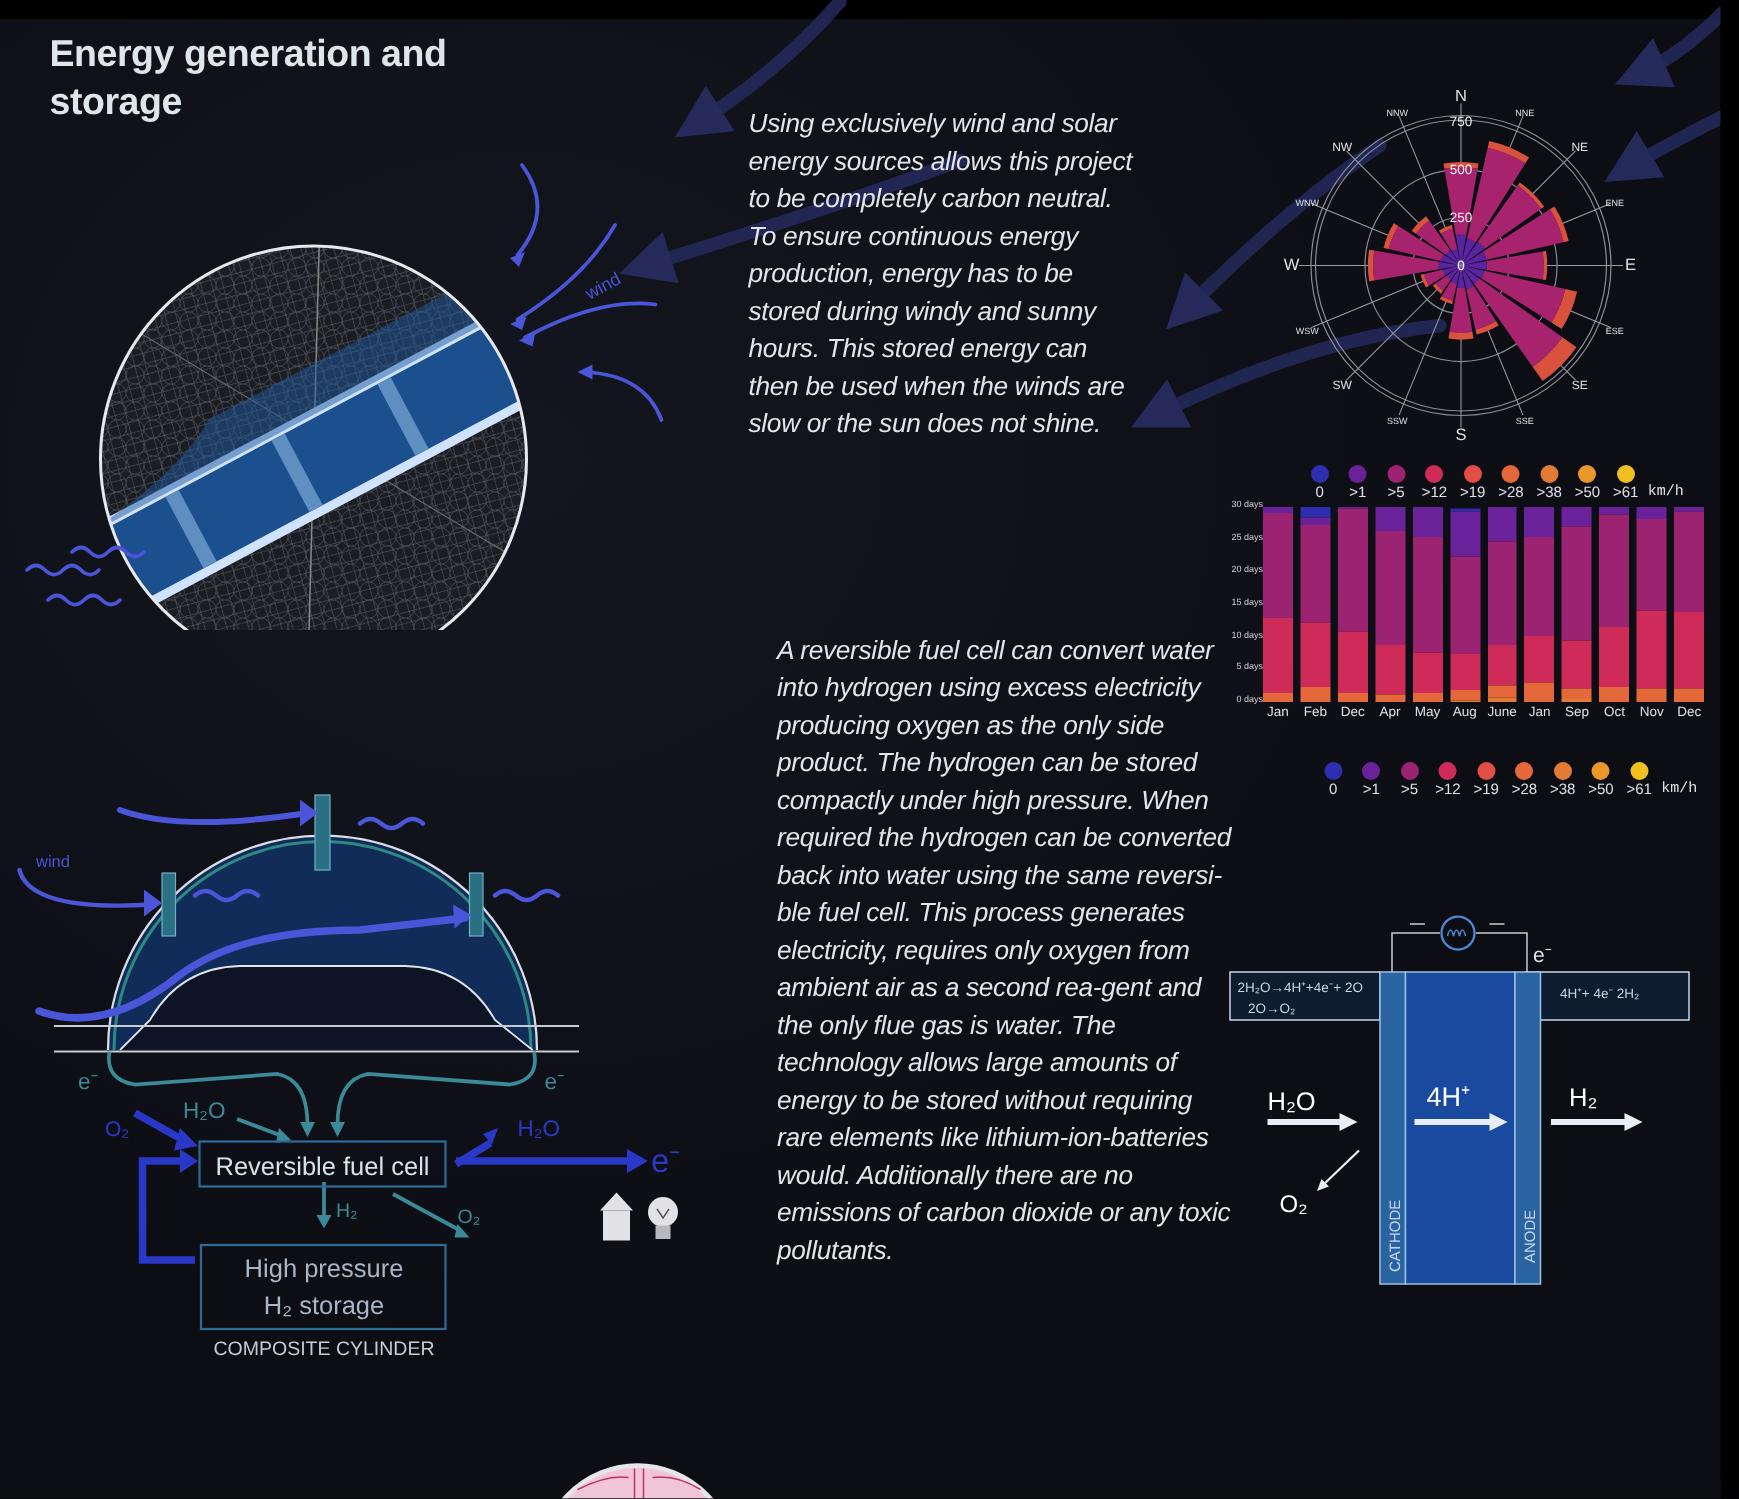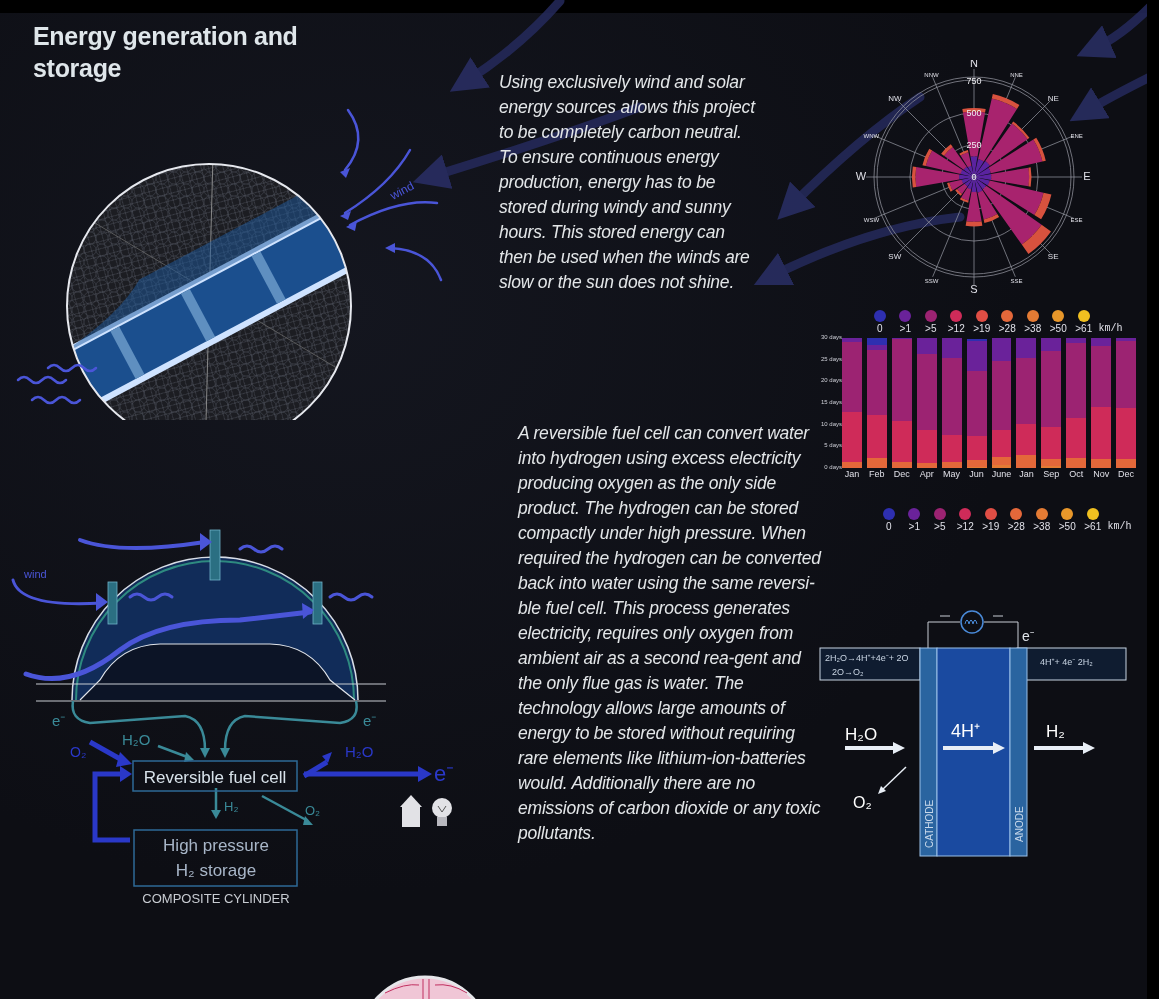--- a/index.html
+++ b/index.html
@@ -15,21 +15,21 @@
   .legend { position:absolute; display:flex; }
   .legend .it { width:25.5px; text-align:center; }
   .legend .dot { width:12px; height:12px; border-radius:50%; margin:0 auto; }
   .legend .lbl { font-size:10px; color:#e0e0e8; margin-top:1px; white-space:nowrap; }
   .legend .unit { font-size:10px; color:#e0e0e8; align-self:flex-end; margin-left:2px;font-family:Liberation Mono, monospace; }
   .bars { position:absolute; left:842px; top:338px; width:294px; height:130px; display:flex; gap:5px; }
   .bar { flex:1; display:flex; flex-direction:column-reverse; height:130px; }
   .bar div { width:100%; }
   .yax { position:absolute; left:816px; top:334px; width:26px; height:140px; font-size:6px; color:#cfd0d8; }
   .yax span { position:absolute; right:0; white-space:nowrap; }
-  .months { position:absolute; left:842px; top:469px; width:294px; display:flex; gap:5px; font-size:9px; color:#e0e0e8;justify-content:center; }
+  .months { position:absolute; left:842px; top:469px; width:294px; display:flex; gap:5px; font-size:9px; color:#e0e0e8; }
   .months span { flex:1; text-align:center; }
 </style>
 </head>
 <body>
 
 <div class="page"></div>
 
 <svg class="bgsvg" viewBox="0 0 1159 999">
   <defs>
     <marker id="ah" viewBox="0 0 10 10" refX="5" refY="5" markerWidth="4" markerHeight="4" orient="auto">
@@ -397,21 +397,21 @@
       <div style="height: 68.4667px; background: rgb(156, 35, 114);"></div>
       <div style="height: 3.46667px; background: rgb(106, 34, 154);"></div>
     </div>
   </div>
 <div class="months" id="months">
     <span>Jan</span>
     <span>Feb</span>
     <span>Dec</span>
     <span>Apr</span>
     <span>May</span>
-    <span>Jun</span>
+    <span>Aug</span>
     <span>June</span>
     <span>Jan</span>
     <span>Sep</span>
     <span>Oct</span>
     <span>Nov</span>
     <span>Dec</span>
   </div>
 
 <div class="legend" style="left:876px;top:508px" id="legend2">
     <div class="it">

